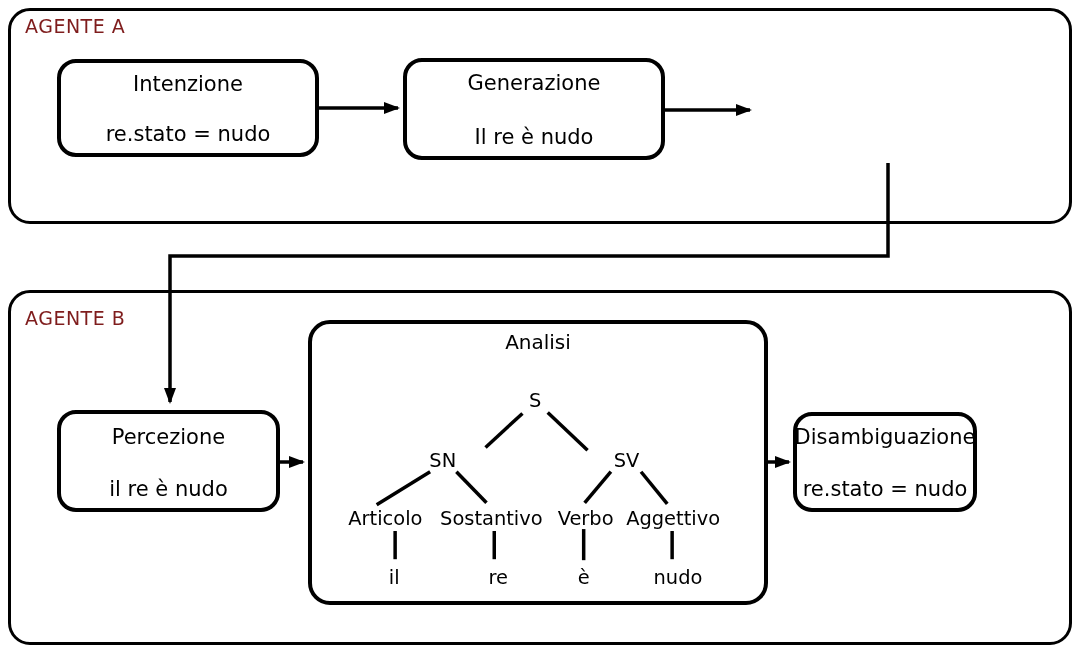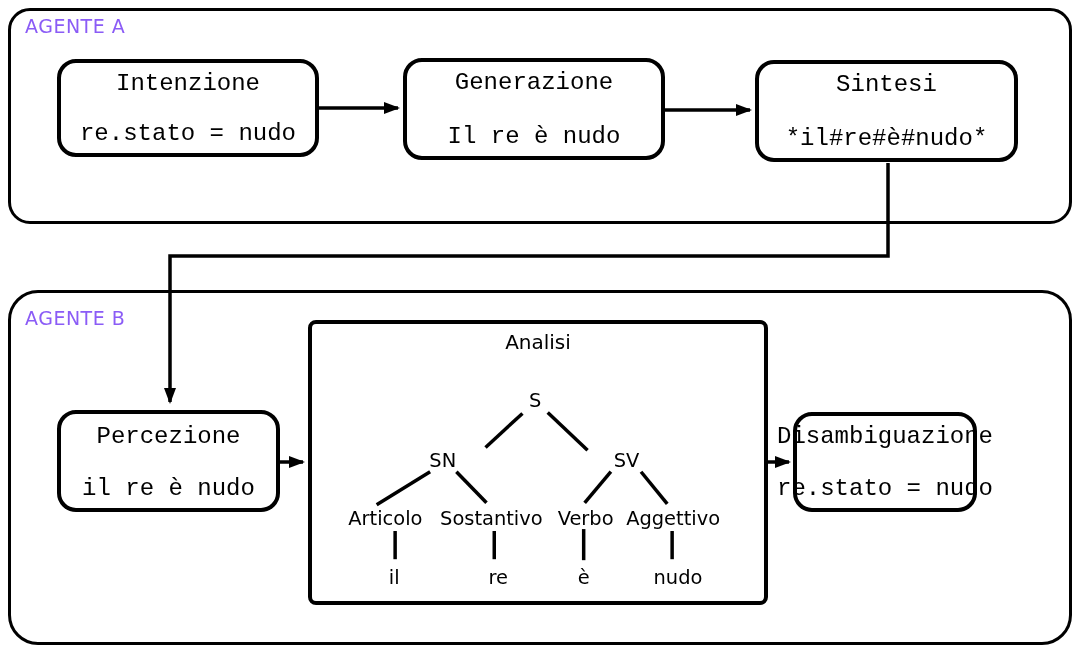--- a/index.html
+++ b/index.html
@@ -18,54 +18,53 @@
   .frame {
     position: absolute;
     border: 3.5px solid #000;
     border-radius: 22px;
     background: transparent;
   }
   .agent-label {
     position: absolute;
     font-size: 19px;
     letter-spacing: 0.5px;
-    color: #8b5cf6;
+    color: #7f1d1d;
     white-space: nowrap;
   }
 
   
   .stage {
     position: absolute;
     border: 4px solid #000;
     border-radius: 19px;
     background: #fff;
     display: flex;
     flex-direction: column;
     justify-content: space-between;
     align-items: center;
     padding: 10px 4px 8px;
-    font-size: 24px;
+    font-size: 21px;
     text-align: center;
     white-space: nowrap;
-    font-family: Liberation Mono, monospace;
   }
   .stage-title, .stage-value { line-height: 22px; }
 
   #box-intenzione      { left: 57px;  top: 59px;  width: 262px; height: 98px;  }
   #box-generazione     { left: 403px; top: 58px;  width: 262px; height: 102px; text-align: center; }
   #box-sintesi         { left: 755px; top: 60px;  width: 263px; height: 102px; }
   #box-percezione      { left: 57px;  top: 410px; width: 223px; height: 102px; padding-top: 12px; gap: 28px; }
   #box-disambiguazione { left: 793px; top: 412px; width: 184px; height: 100px; }
 
   
   #box-analisi {
     position: absolute;
     left: 308px; top: 320px; width: 460px; height: 285px;
     border: 4px solid #000;
-    border-radius: 8px;
+    border-radius: 22px;
     background: #fff;
   }
   #box-analisi .stage-title {
     position: absolute;
     top: 7px; left: 0; right: 0;
     text-align: center;
     font-size: 20px;
   }
   .tree {
     position: absolute;
@@ -90,21 +89,21 @@
 </style>
 </head>
 <body>
 
 <div class="canvas">
 
   <div class="frame" style="left:8px; top:8px; width:1064px; height:216px;">
     <div class="agent-label" style="left:14px; top:4px;">AGENTE A</div>
   </div>
 
-  <div class="frame" style="left:8px; top:290px; width:1064px; height:355px;border-radius:30px;">
+  <div class="frame" style="left:8px; top:290px; width:1064px; height:355px;">
     <div class="agent-label" style="left:14px; top:14px;">AGENTE B</div>
   </div>
 
   <svg class="overlay" viewBox="0 0 1081 662">
     <defs>
       <marker id="arrow" viewBox="0 0 16 12" refX="14" refY="6" markerWidth="16" markerHeight="12" markerUnits="userSpaceOnUse" orient="auto">
         <path d="M0,0 L16,6 L0,12 z" fill="#000"></path>
       </marker>
     </defs>
     <line class="conn" x1="319" y1="108" x2="398" y2="108" marker-end="url(#arrow)"></line>
@@ -114,24 +113,20 @@
     <line class="conn" x1="768" y1="462" x2="789" y2="462" marker-end="url(#arrow)"></line>
   </svg>
 
   <div class="stage" id="box-intenzione">
     <div class="stage-title">Intenzione</div>
     <div class="stage-value">re.stato = nudo</div>
   </div>
   <div class="stage" id="box-generazione">
     <div class="stage-title">Generazione</div>
     <div class="stage-value">Il re è nudo</div>
-  </div>
-  <div class="stage" id="box-sintesi">
-    <div class="stage-title">Sintesi</div>
-    <div class="stage-value">*il#re#è#nudo*</div>
   </div>
 
   <div class="stage" id="box-percezione">
     <div class="stage-title">Percezione</div>
     <div class="stage-value">il re è nudo</div>
   </div>
   <div class="stage" id="box-disambiguazione">
     <div class="stage-title">Disambiguazione</div>
     <div class="stage-value">re.stato = nudo</div>
   </div>

